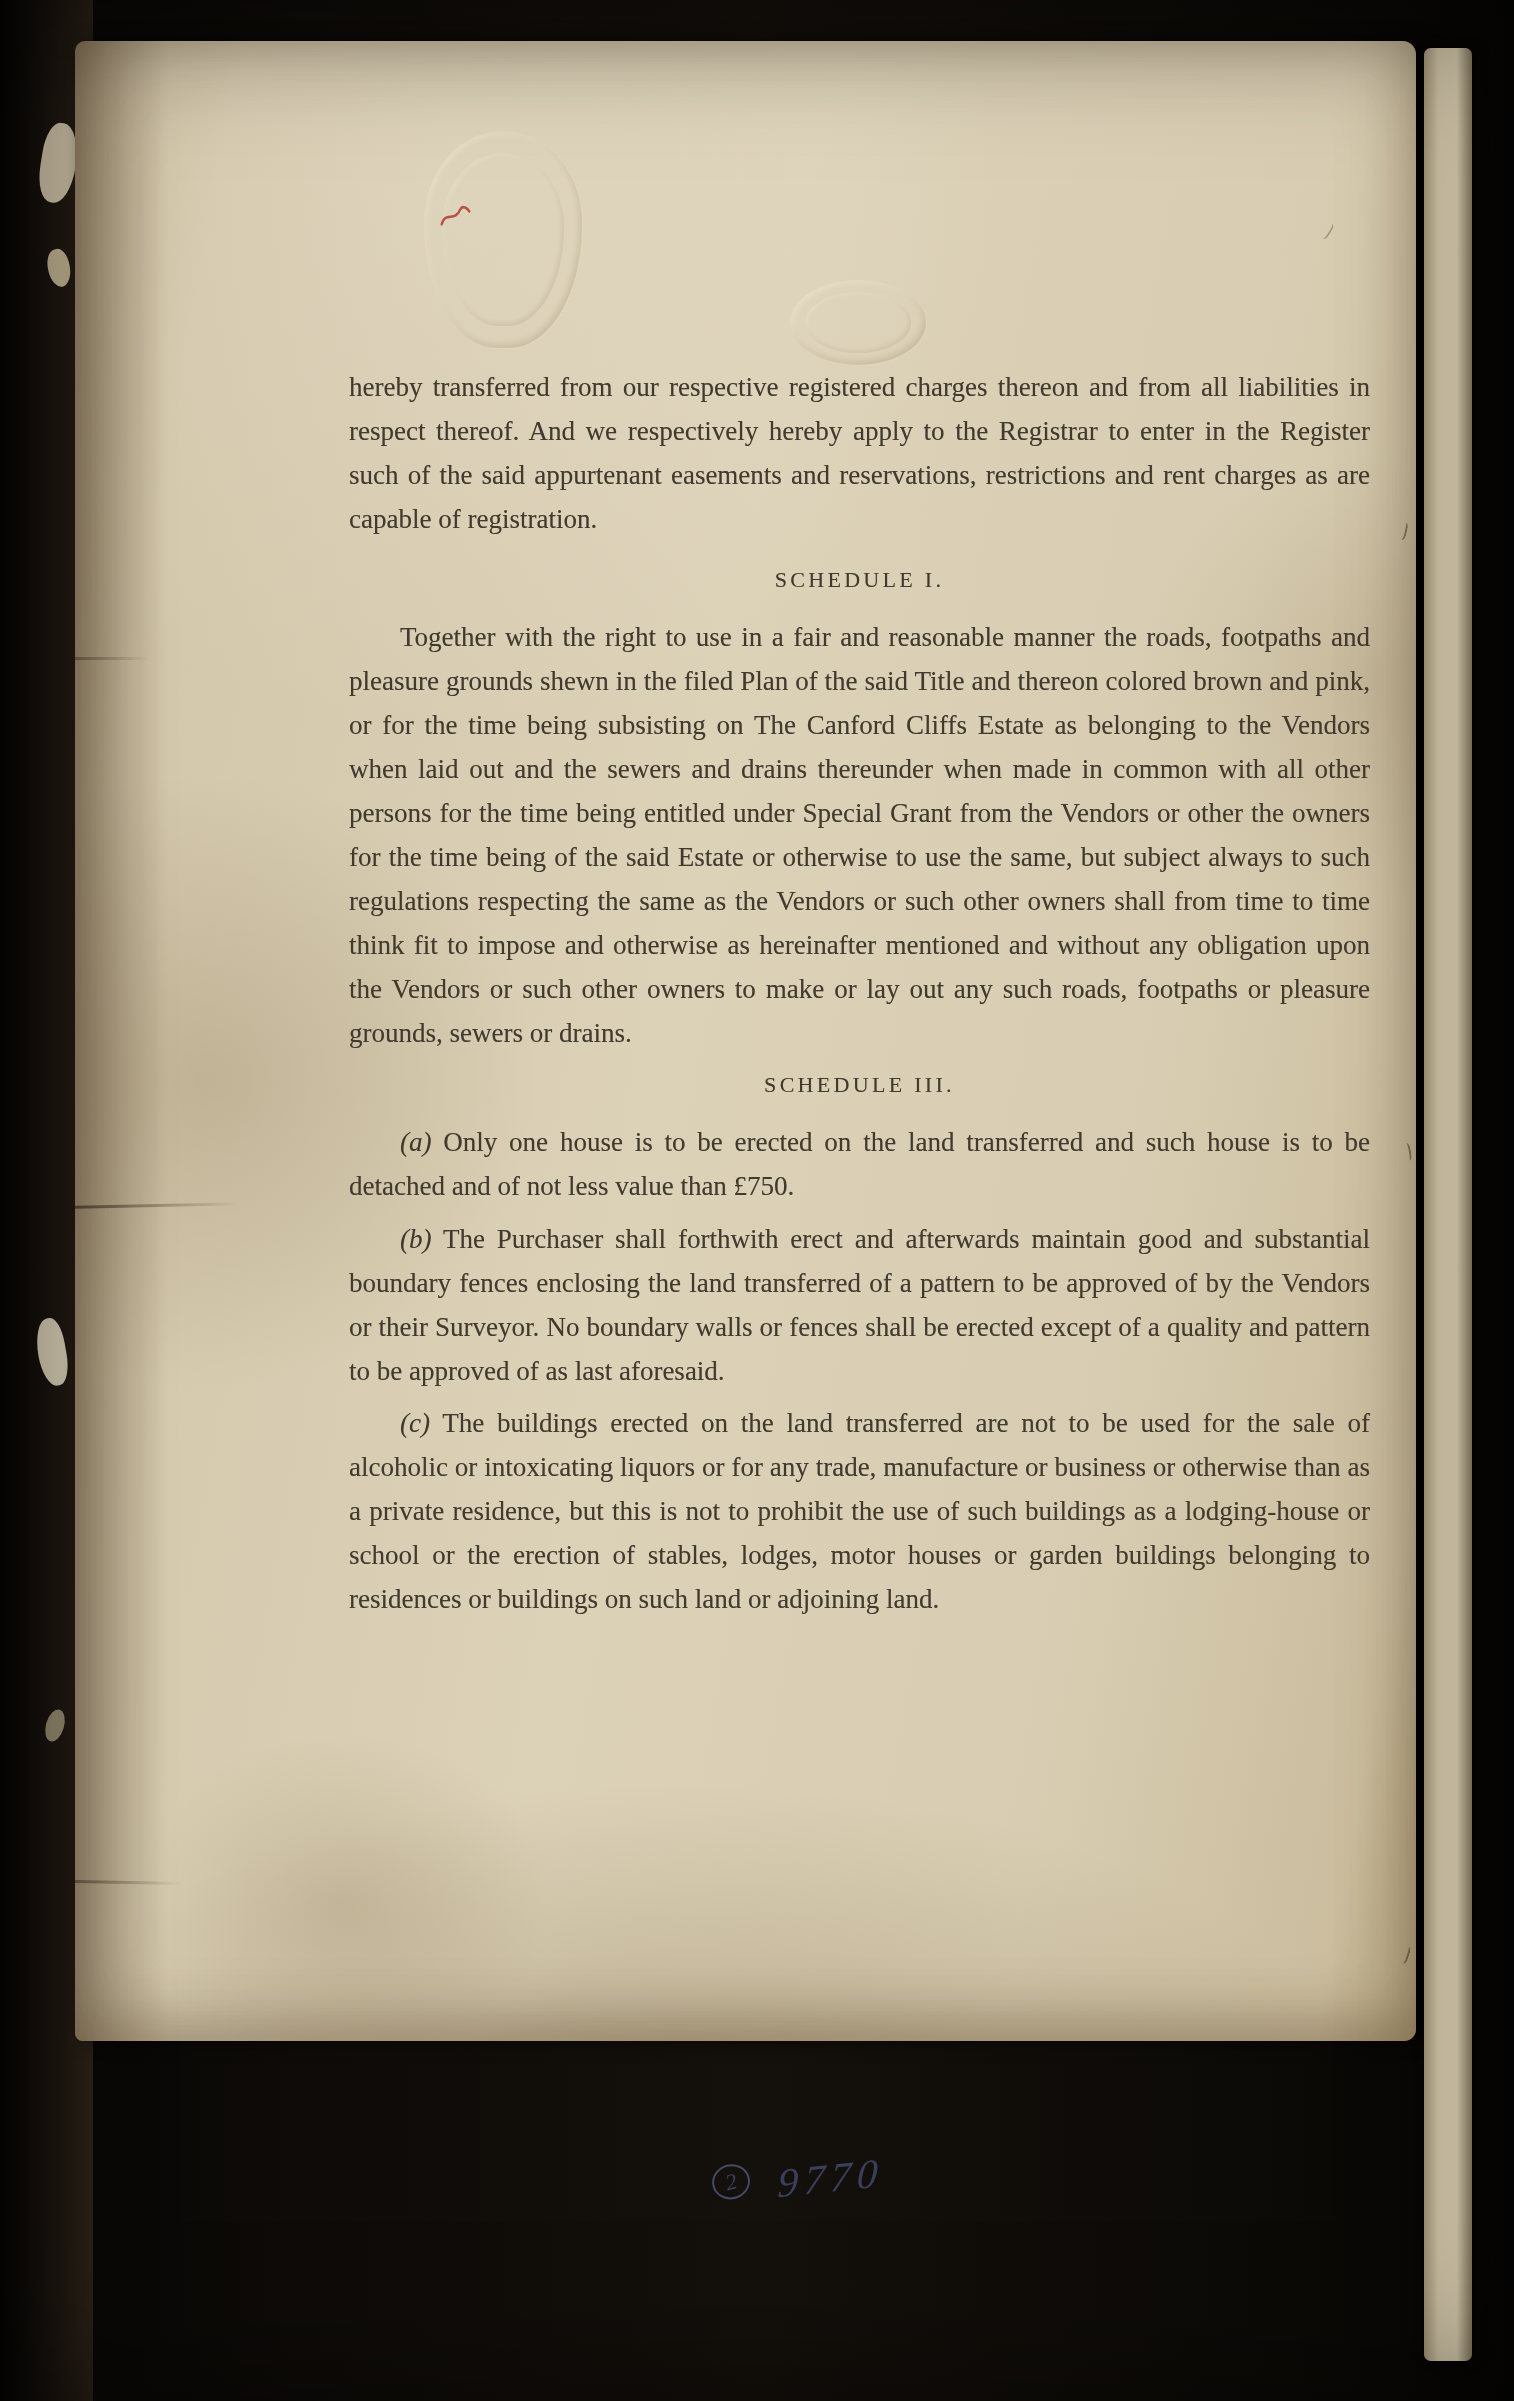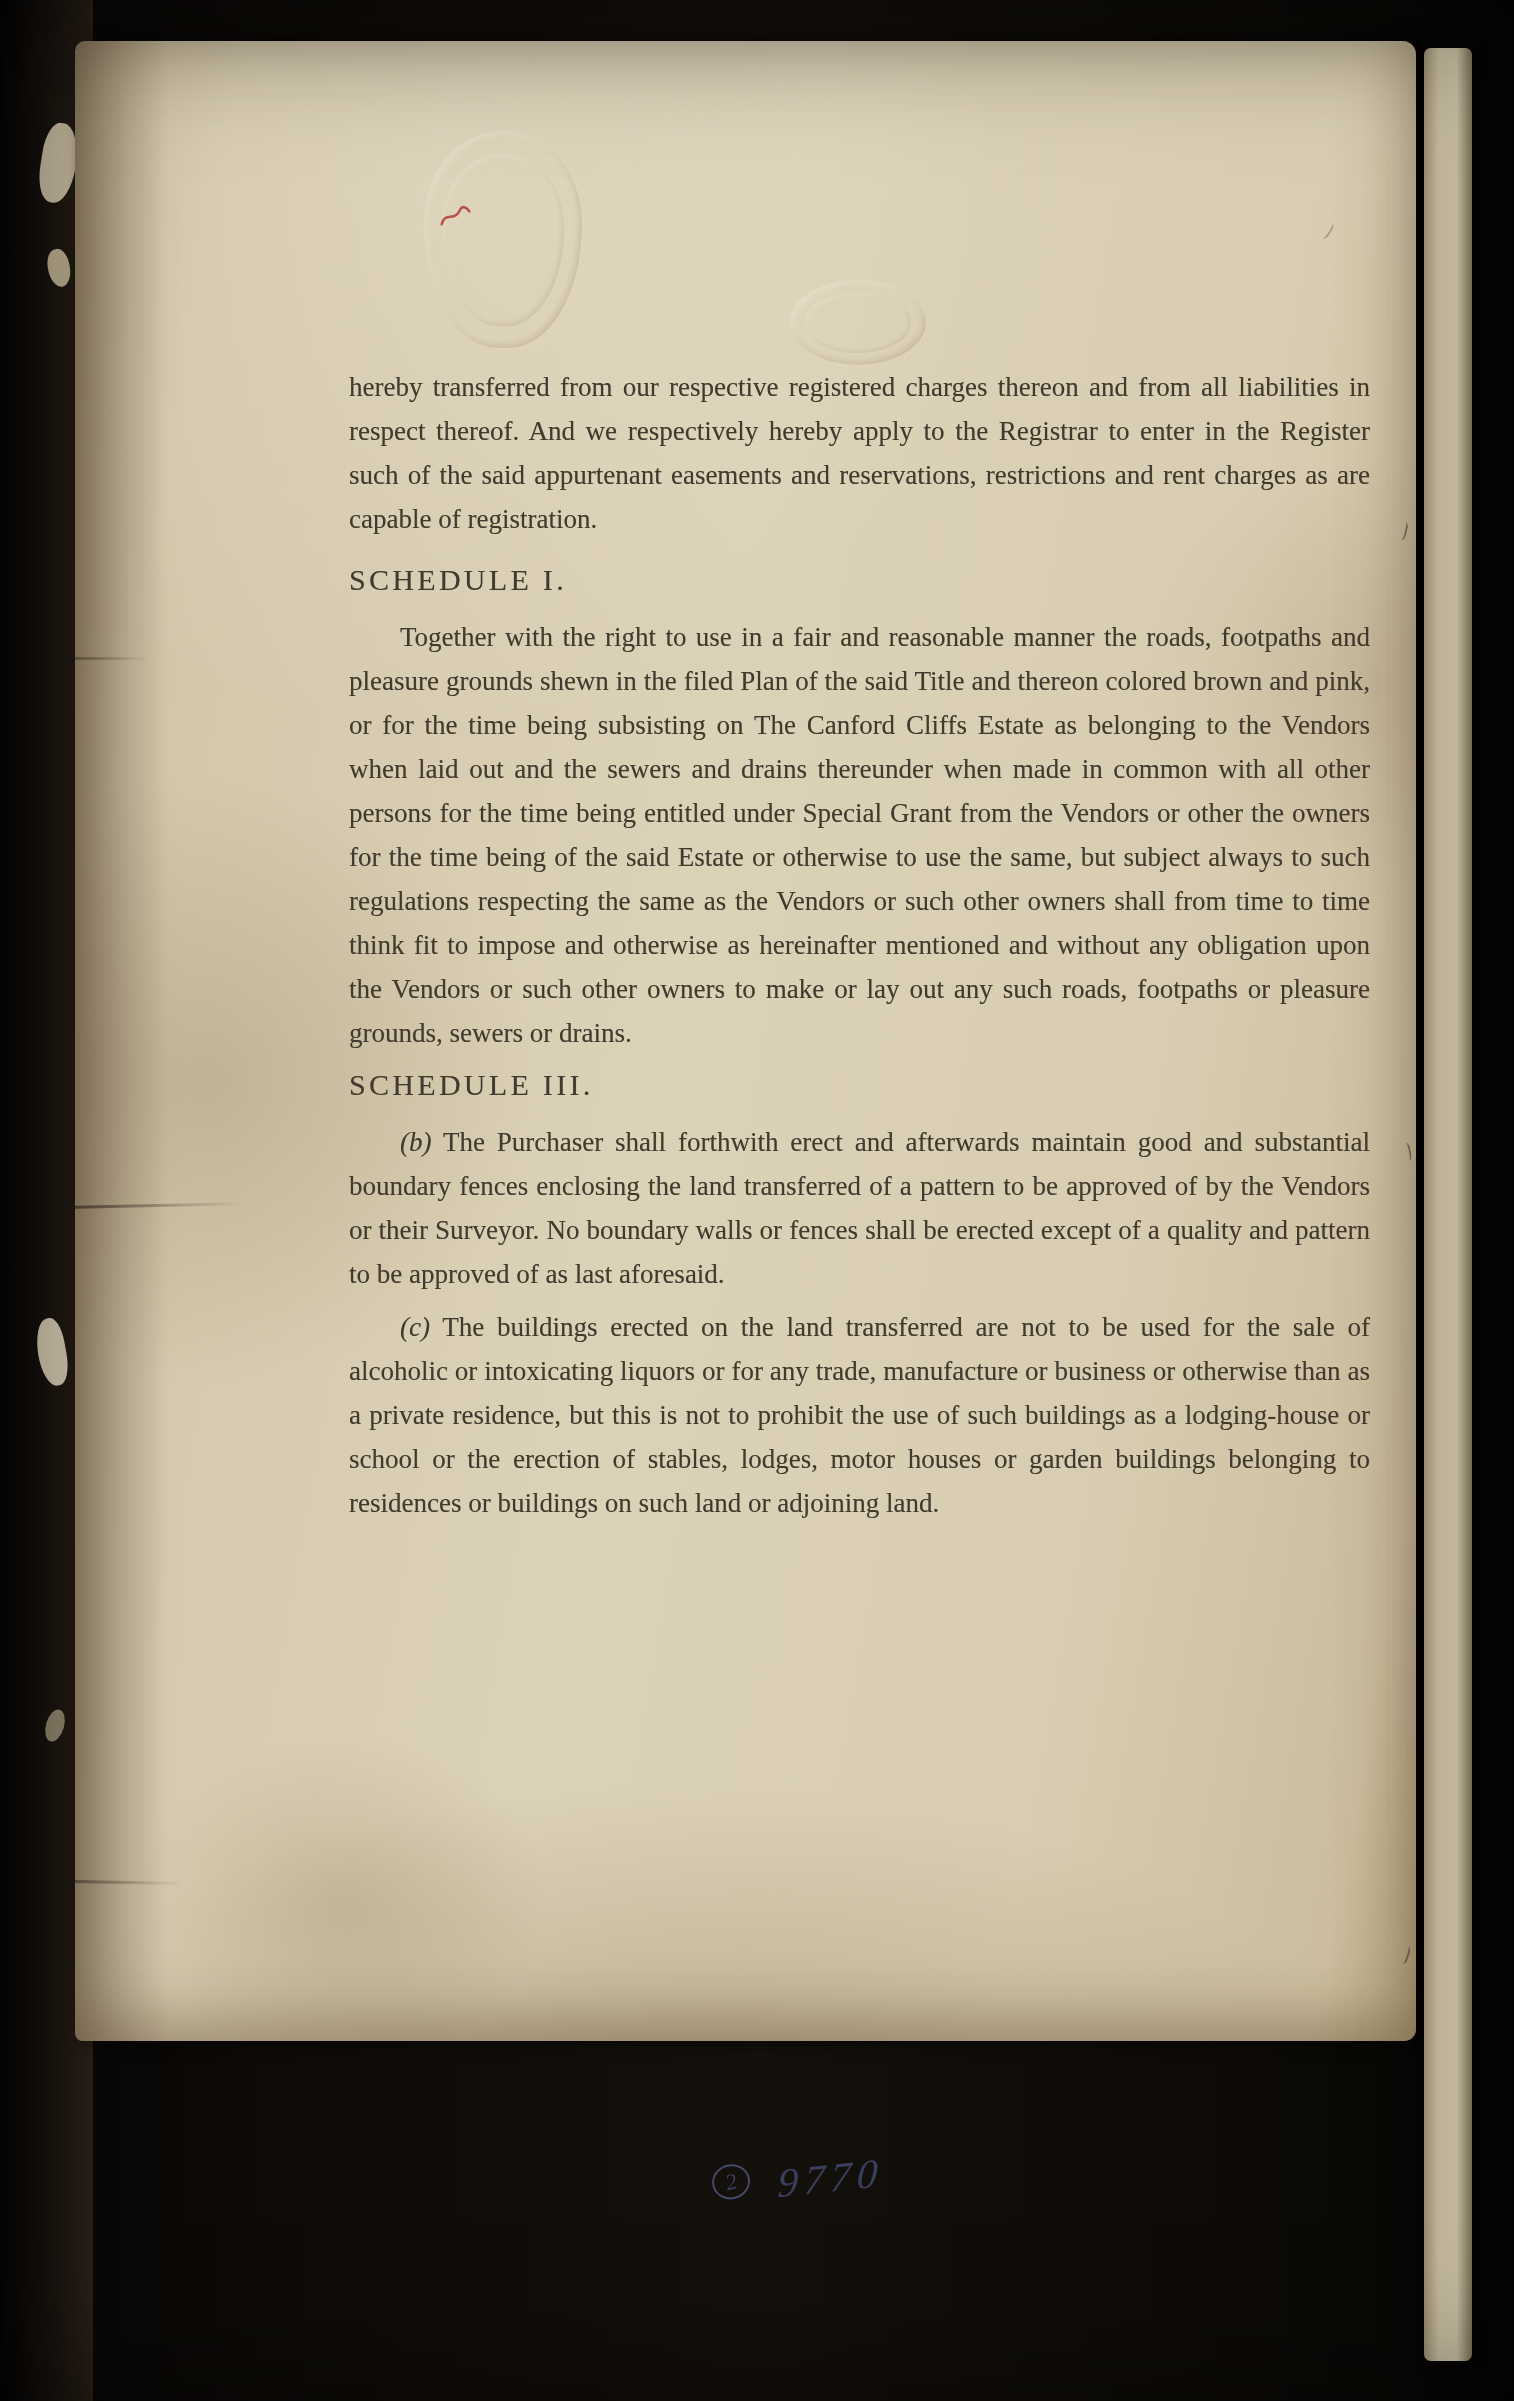--- a/index.html
+++ b/index.html
@@ -90,21 +90,21 @@
   .text-block {
     position: absolute; left: 274px; top: 324px; width: 1021px;
     font-size: 27px; line-height: 44px;
     color: #423a2e;
     text-align: justify;
     text-shadow: 0.2px 0.3px 0.6px rgba(66, 57, 46, 0.35);
   }
   .text-block p { margin: 0 0 8.3px; text-indent: 51px; }
   .text-block p.no-indent { text-indent: 0; }
   .schedule-heading {
-    font-size: 30px; font-weight: 400; text-align: left;
+    font-size: 22px; font-weight: 400; text-align: center;
     letter-spacing: 3.3px; margin: 16.6px 0 13.3px; text-indent: 0;
   }
   .schedule-heading.tight { margin-top: 7px; }
   .part-heading {
     font-size: 27px; font-weight: 400; text-align: center;
     font-variant: small-caps; letter-spacing: 2.1px; margin: 3.3px 0 13.3px;
   }
   .clause { margin: 0 0 13.3px; text-indent: 51px; }
   .clause .clause-label { font-style: italic; }
 
@@ -162,20 +162,24 @@
   <div class="text-block">
 
     <p class="no-indent">hereby transferred from our respective registered charges thereon and from all liabilities in respect thereof.  And we respectively hereby apply to the Registrar to enter in the Register such of the said appurtenant easements and reservations, restrictions and rent charges as are capable of registration.</p>
 
     <h2 class="schedule-heading">SCHEDULE I.</h2>
     <p>Together with the right to use in a fair and reasonable manner the roads, footpaths and pleasure grounds shewn in the filed Plan of the said Title and thereon colored brown and pink, or for the time being subsisting on The Canford Cliffs Estate as belonging to the Vendors when laid out and the sewers and drains thereunder when made in common with all other persons for the time being entitled under Special Grant from the Vendors or other the owners for the time being of the said Estate or otherwise to use the same, but subject always to such regulations respecting the same as the Vendors or such other owners shall from time to time think fit to impose and otherwise as hereinafter mentioned and without any obligation upon the Vendors or such other owners to make or lay out any such roads, footpaths or pleasure grounds, sewers or drains.</p>
 
 
     <h2 class="schedule-heading tight">SCHEDULE III.</h2>
 
+    <p class="clause">
+      <span class="clause-label">(a)</span>
+      <span>Only one house is to be erected on the land transferred and such house is to be detached and of not less value than £750.</span>
+    </p>
 
     <p class="clause">
       <span class="clause-label">(b)</span>
       <span>The Purchaser shall forthwith erect and afterwards maintain good and substantial boundary fences enclosing the land transferred of a pattern to be approved of by the Vendors or their Surveyor.  No boundary walls or fences shall be erected except of a quality and pattern to be approved of as last aforesaid.</span>
     </p>
 
     <p class="clause">
       <span class="clause-label">(c)</span>
       <span>The buildings erected on the land transferred are not to be used for the sale of alcoholic or intoxicating liquors or for any trade, manufacture or business or otherwise than as a private residence, but this is not to prohibit the use of such buildings as a lodging-house or school or the erection of stables, lodges, motor houses or garden buildings belonging to residences or buildings on such land or adjoining land.</span>
     </p>

